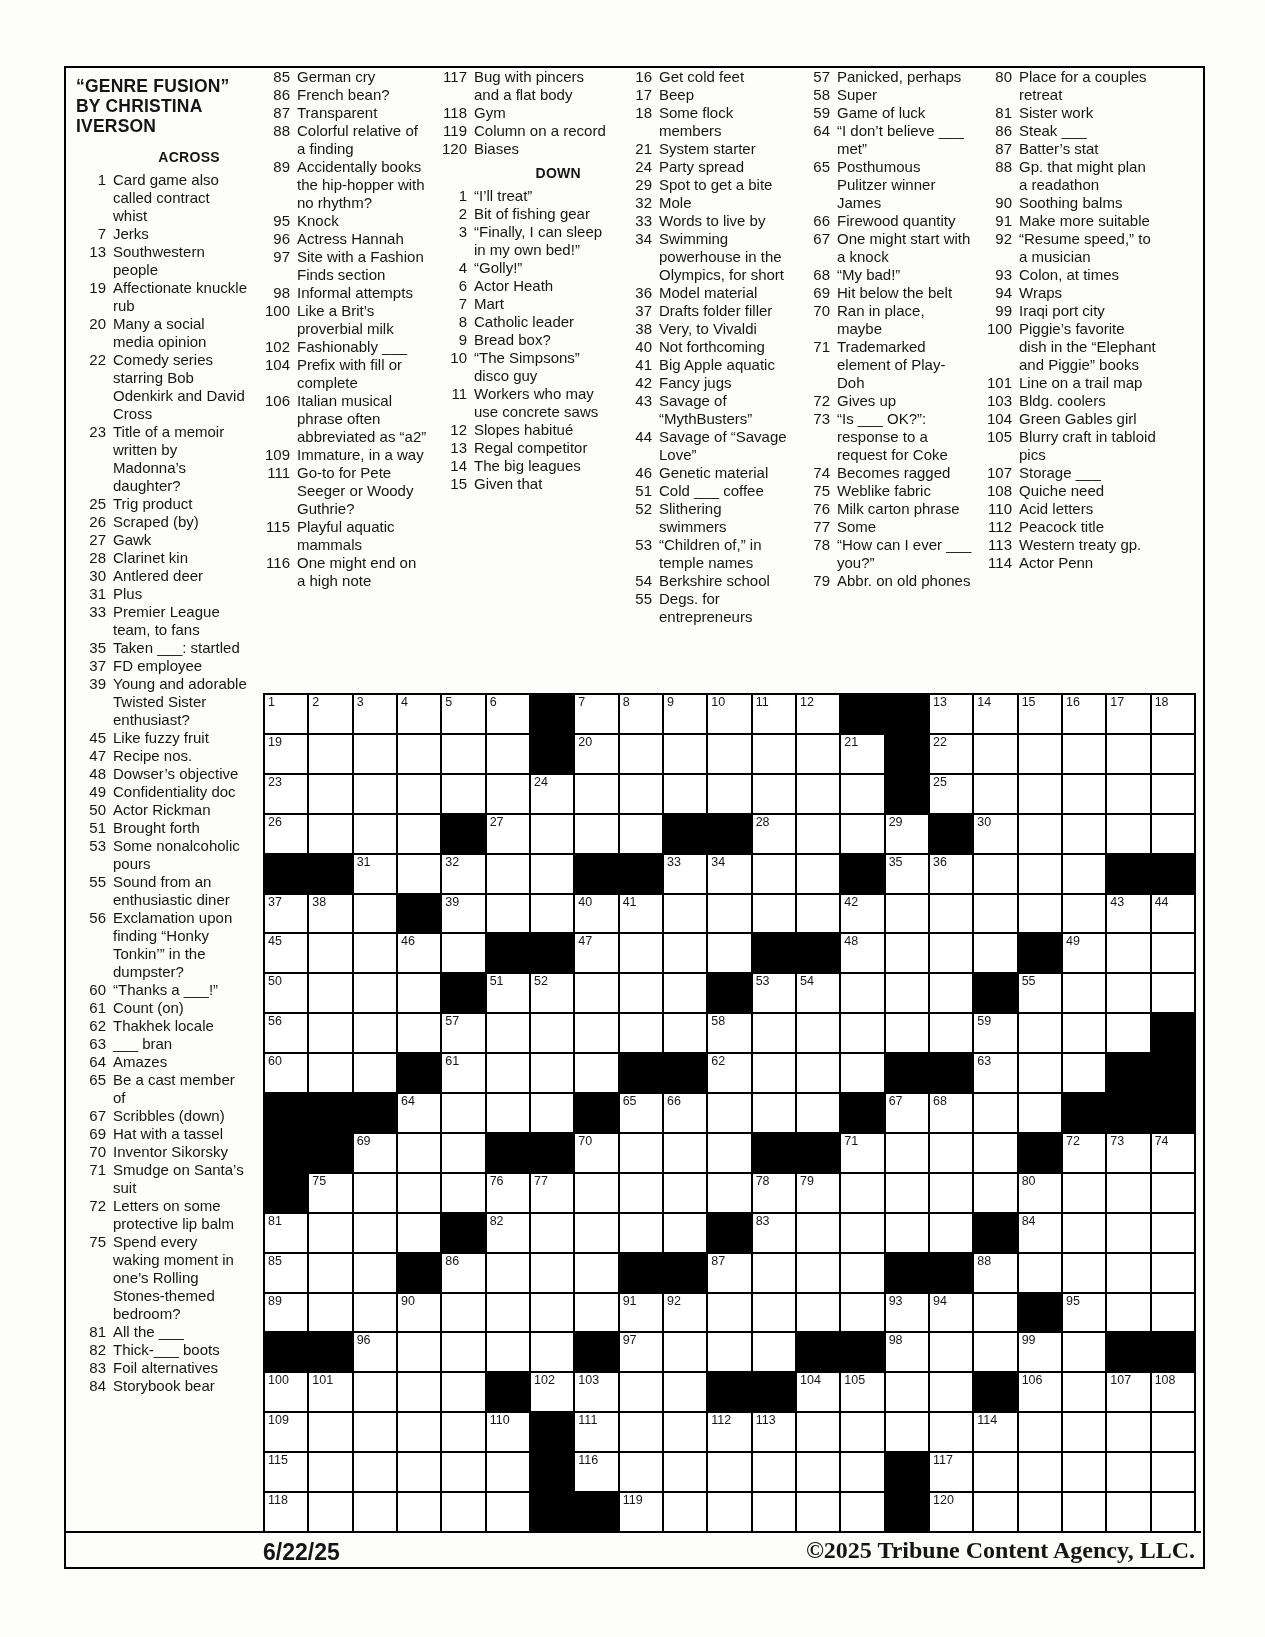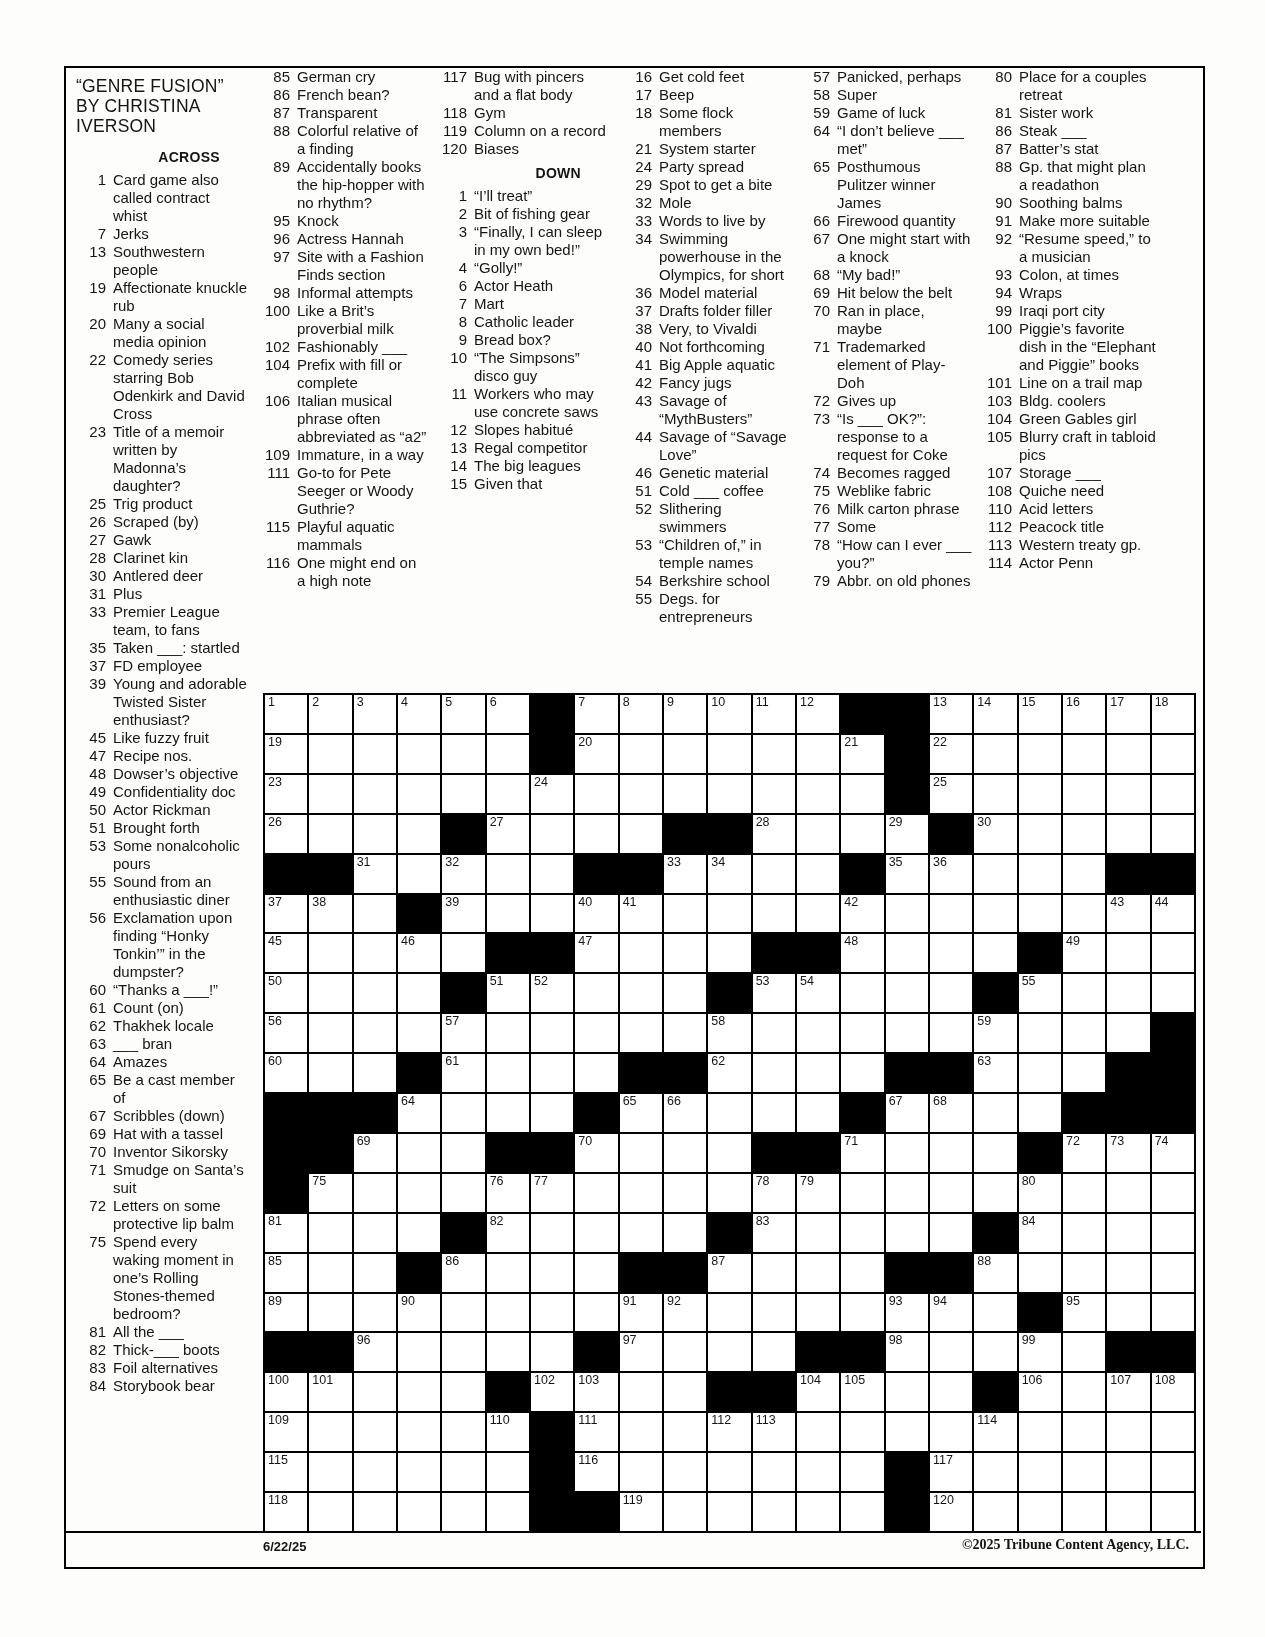--- a/index.html
+++ b/index.html
@@ -1,29 +1,29 @@
 <!DOCTYPE html>
 <html><head>
 <meta charset="utf-8">
 <style>
   html,body{margin:0;padding:0;background:#e8e8e8;}
   .page{position:relative;width:1265px;height:1637px;background:#fdfdfc;font-family:"Liberation Sans",sans-serif;color:#151515;overflow:hidden;}
   .frame{position:absolute;left:64px;top:66px;width:1137px;height:1499px;border:2px solid #000;}
   .col{position:absolute;font-size:15px;line-height:18px;font-weight:500;}
-  .title{font-weight:normal;font-size:17.5px;line-height:20px;letter-spacing:.2px;margin-bottom:12px;}
+  .title{font-weight:bold;font-size:17.5px;line-height:20px;letter-spacing:.2px;margin-bottom:12px;}
   .list-header{font-weight:bold;font-size:14px;text-align:right;margin:4px 28px 5px 0;letter-spacing:.3px;}
   .clue{padding-left:37px;}
   .clue .num{display:inline-block;width:30px;margin-left:-37px;margin-right:7px;text-align:right;}
   .grid{position:absolute;left:263px;top:693px;width:933px;height:840px;background:#000;border:2px solid #000;display:grid;grid-template-columns:repeat(21,1fr);grid-template-rows:repeat(21,1fr);gap:2px;box-sizing:border-box;}
   .cell{position:relative;background:#fff;}
   .cell.black{background:#000;}
   .cell .cnum{position:absolute;top:0px;left:3px;font-size:12.5px;line-height:14px;font-weight:500;}
   .footer-line{position:absolute;left:66px;top:1531px;width:1135px;border-top:2px solid #000;}
-  .footer-date{position:absolute;left:263px;top:1539px;font-weight:bold;font-size:13px;}
-  .footer-copy{position:absolute;right:76px;top:1537px;font-family:"Liberation Serif",serif;font-weight:bold;font-size:14px;}
+  .footer-date{position:absolute;left:263px;top:1539px;font-weight:bold;font-size:23px;}
+  .footer-copy{position:absolute;right:70px;top:1537px;font-family:"Liberation Serif",serif;font-weight:bold;font-size:24px;}
 </style>
 </head>
 <body>
 
 <div class="page">
   <div class="frame"></div>
 
   <div class="col" style="left:76px;top:76px;width:172px;">
     <div class="title">
       <div>“GENRE FUSION”</div>

